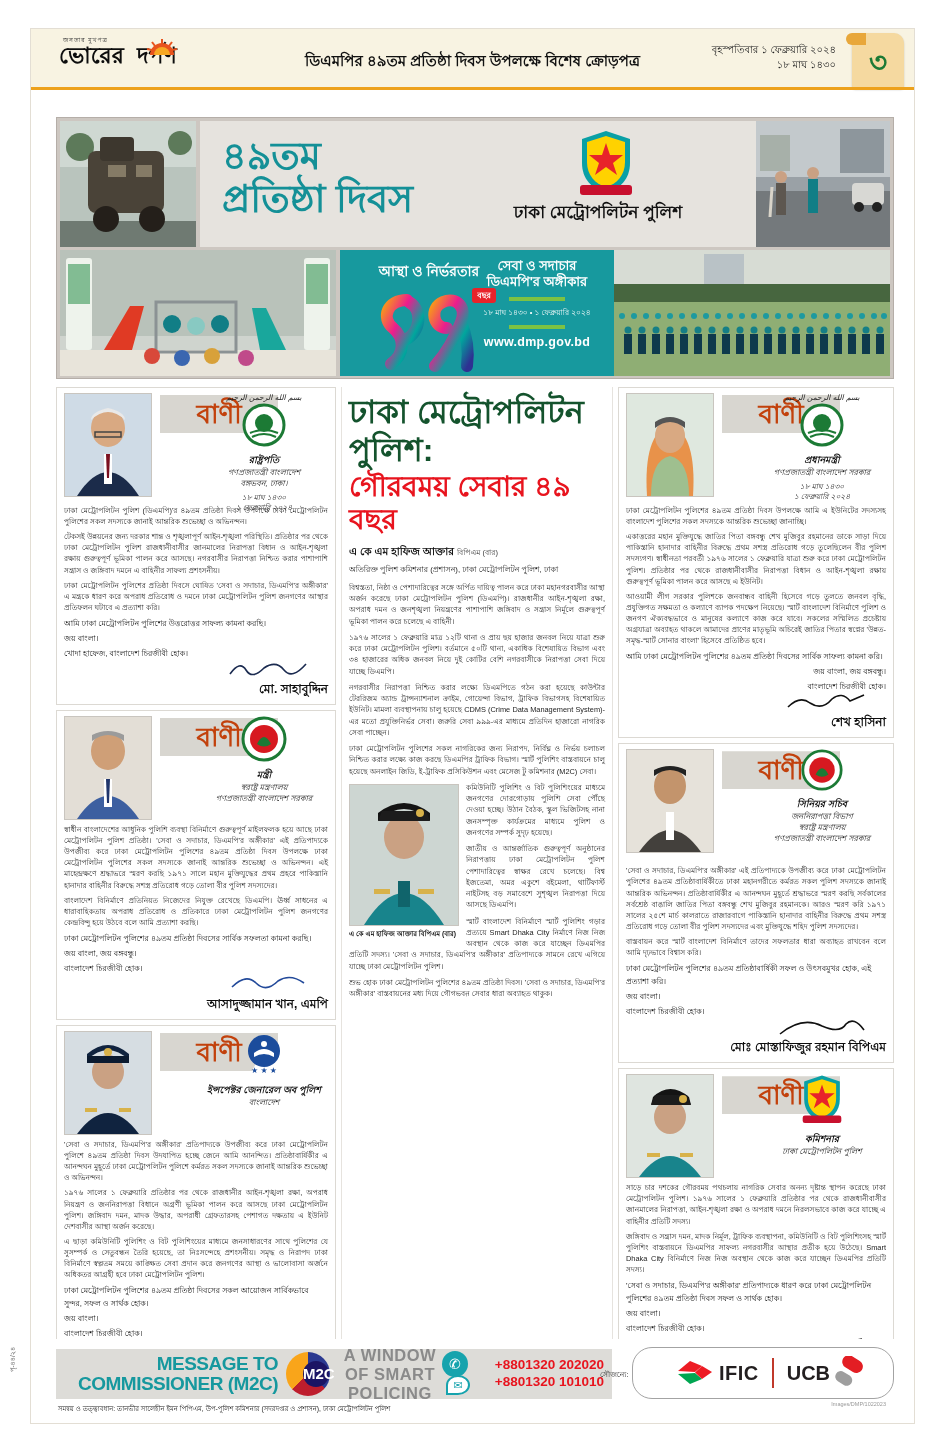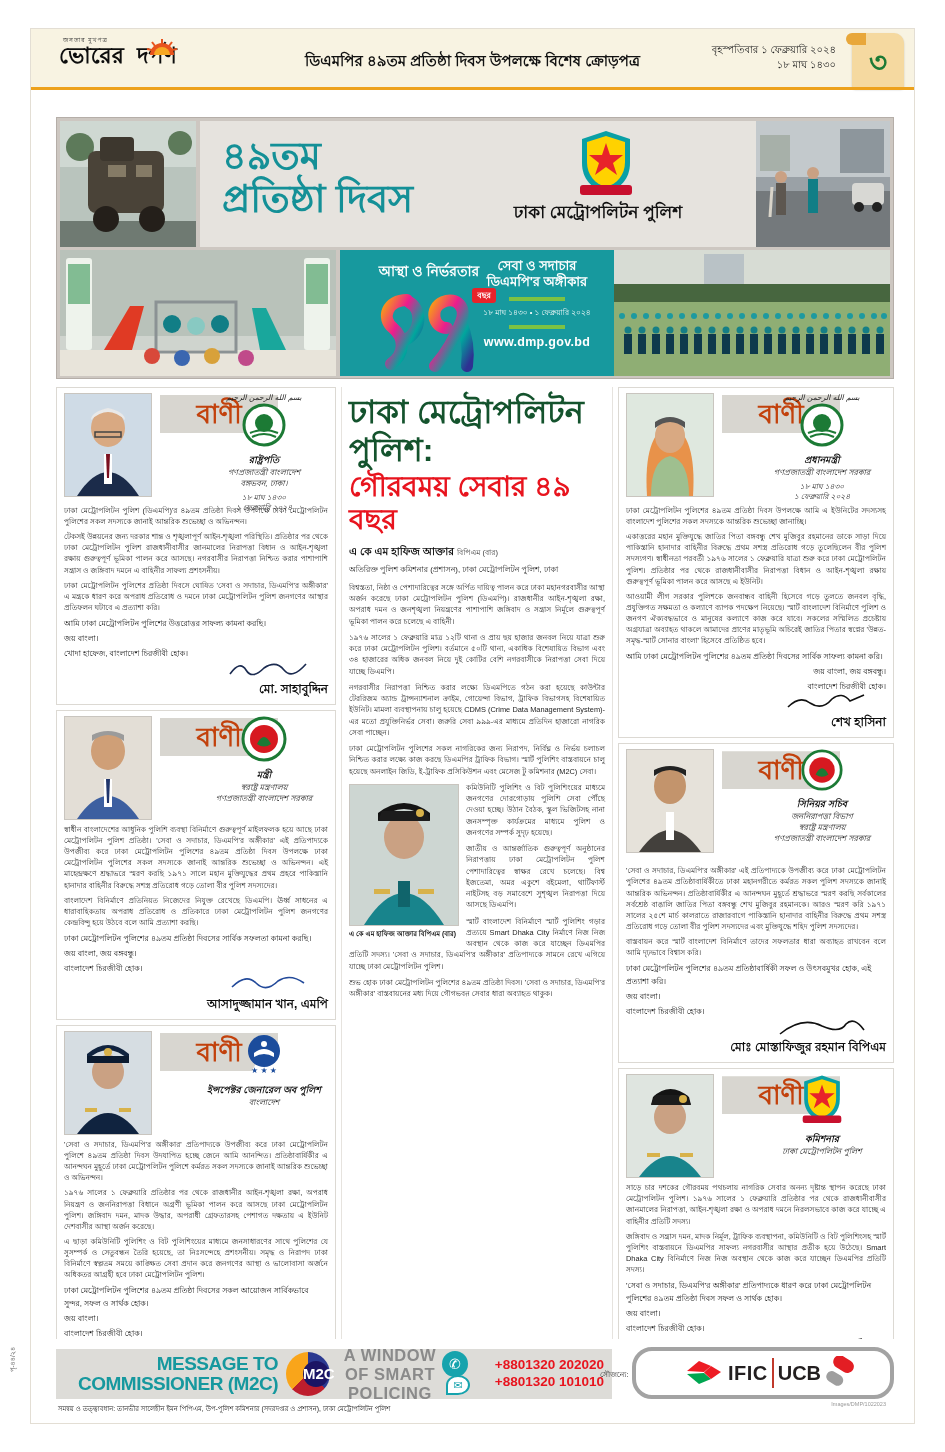--- a/index.html
+++ b/index.html
@@ -76,21 +76,21 @@
   .m2clogo { width:44px; height:44px; border-radius:50%; margin:0 8px; background:conic-gradient(#2b3990 0 130deg,#be1e2d 130deg 225deg,#f9a51a 225deg 360deg); position:relative; flex:none; }
   .m2clogo .inner { position:absolute; left:9px; top:9px; width:26px; height:26px; border-radius:50%; background:#1b1464; color:#fff; font-size:15px; font-weight:bold; text-align:right; line-height:26px;margin-left:8px; }
   .m2c-w { flex:1; color:#8a8a8a; font-weight:bold; font-size:16.5px; letter-spacing:.5px; text-align:center; }
   .wic { width:34px; flex:none; position:relative; height:46px; }
   .wc1 { position:absolute; left:0; top:0; width:26px; height:26px; border-radius:50%; background:#16a3ad; color:#fff; font-size:14px; text-align:center; line-height:26px; }
   .wc2 { position:absolute; left:4px; top:24px; width:24px; height:20px; border-radius:50% 50% 50% 0; background:#fff; border:2px solid #16a3ad; color:#16a3ad; font-size:11px; text-align:center; line-height:16px; }
   .phones { width:128px; flex:none; text-align:right; color:#e8141e; font-weight:bold; font-size:13.5px; line-height:1.25; }
   .m2cnote { position:absolute; left:2px; top:58px; font-size:6.8px; color:#222; }
   .spon { position:absolute; right:0; top:2px; width:262px; }
   .sponlbl { position:absolute; left:-32px; top:22px; font-size:7.5px; color:#222; }
-  .sponbox { border:4px solid #a3a3a3; border-radius:20px; background:#fff; height:52px; display:flex; align-items:center; justify-content:center; gap:4px;padding-left:14px; }
+  .sponbox { border:1px solid #a3a3a3; border-radius:20px; background:#fff; height:52px; display:flex; align-items:center; justify-content:center; gap:13px;padding-left:14px; }
   .ificname { font-size:20px; font-weight:bold; color:#231f20; letter-spacing:.5px; }
   .sep { width:2px; height:30px; background:#c0392b; }
   .ucbname { font-size:20px; font-weight:bold; color:#231f20; }
   .credit { text-align:right; font-size:5.5px; color:#999; margin-top:2px; padding-right:8px; }
   .edge { position:absolute; left:8px; top:1372px; font-size:6.5px; color:#555; transform:rotate(-90deg); transform-origin:left top; }
 </style>
 </head>
 <body>
 
 <div class="outer">

